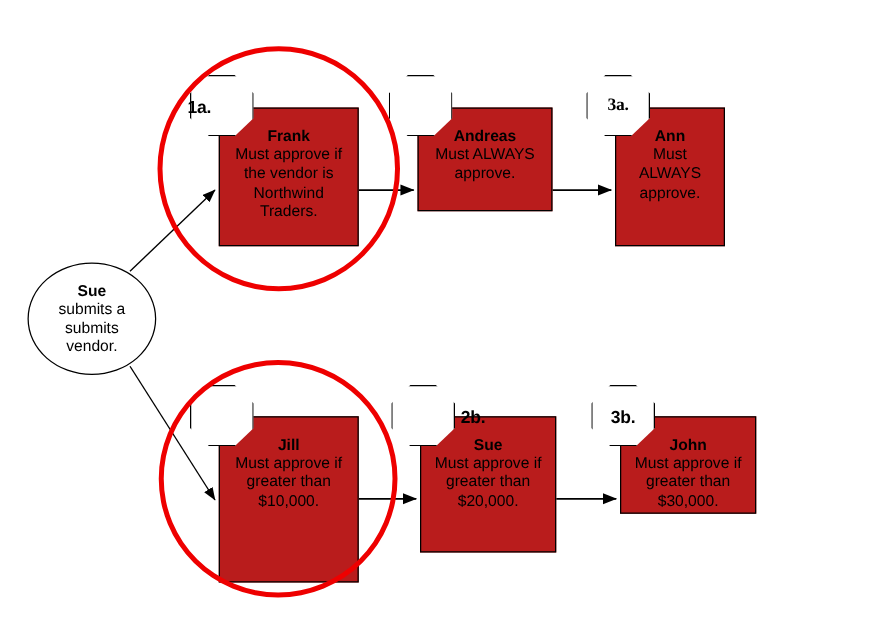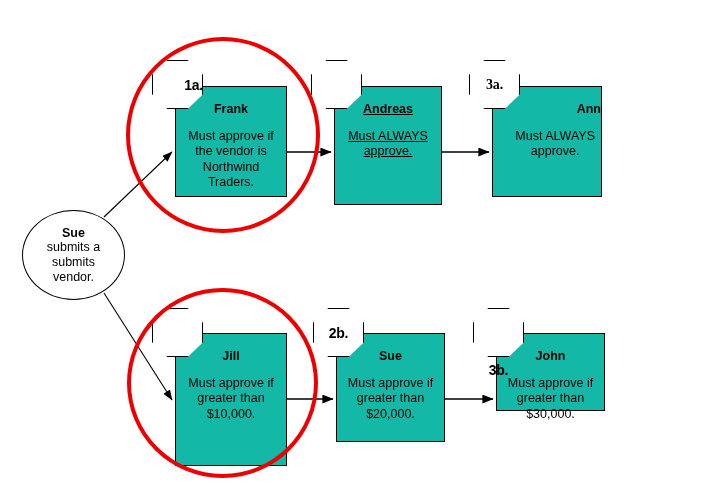--- a/index.html
+++ b/index.html
@@ -41,37 +41,36 @@
   }
   .start-node .nm {
     font-weight: bold;
     font-size: 12.5px;
   }
   
   .step-box {
     position: absolute;
     box-sizing: border-box;
     border: 1.4px solid #000000;
-    background: #14b8a6;
+    background: #b91c1c;
     display: flex;
     flex-direction: column;
     align-items: center;
     text-align: center;
     color: #000000;
     z-index: 5;
   }
   .step-box .nm {
     font-weight: bold;
     font-size: 12.5px;
     margin-top: 15px;
   }
   .step-box .desc {
     font-size: 12.5px;
     line-height: 1.23;
-    margin-top: 13px;
     padding: 0 6px;
     white-space: pre-line;
   }
   
   .badge {
     position: absolute;
     box-sizing: border-box;
     width: 51px;
     height: 49px;
     background: #ffffff;
@@ -140,32 +139,32 @@
   </div>
 
   <div class="step-box" style="left:175px; top:86px; width:112px; height:111px;">
     <div class="nm">Frank</div>
     <div class="desc">Must approve if
 the vendor is
 Northwind
 Traders.</div>
   </div>
   <div class="badge" style="left:152px; top:60px;"></div>
-  <div class="badge-wrap" style="left:152px; top:60px;justify-content:flex-end;">
+  <div class="badge-wrap" style="left:134px; top:60px;">
     <span>1a.</span>
   </div>
 
-  <div class="step-box" style="left:334px; top:86px; width:108px; height:119px;text-decoration:underline;">
+  <div class="step-box" style="left:334px; top:86px; width:108px; height:83px;">
     <div class="nm">Andreas</div>
     <div class="desc">Must ALWAYS
 approve.</div>
   </div>
   <div class="badge" style="left:311px; top:60px;"></div>
 
-  <div class="step-box" style="left:492px; top:86px; width:110px; height:111px;align-items:flex-end;">
+  <div class="step-box" style="left:492px; top:86px; width:88px; height:111px;">
     <div class="nm">Ann</div>
     <div class="desc">Must ALWAYS
 approve.</div>
   </div>
   <div class="badge" style="left:469px; top:60px;"></div>
   <div class="badge-wrap" style="left:469px; top:60px;font-family:Liberation Serif, serif;">
     <span>3a.</span>
   </div>
 
   <div class="step-box" style="left:175px; top:333px; width:112px; height:133px;">
@@ -176,31 +175,31 @@
   </div>
   <div class="badge" style="left:152px; top:308px;"></div>
 
   <div class="step-box" style="left:336px; top:333px; width:109px; height:109px;">
     <div class="nm">Sue</div>
     <div class="desc">Must approve if
 greater than
 $20,000.</div>
   </div>
   <div class="badge" style="left:313px; top:308px;"></div>
-  <div class="badge-wrap" style="left:313px; top:308px;">
+  <div class="badge-wrap" style="left:313px; top:308px;padding-left:40px;">
     <span>2b.</span>
   </div>
 
   <div class="step-box" style="left:496px; top:333px; width:109px; height:78px;">
     <div class="nm">John</div>
     <div class="desc">Must approve if
 greater than
 $30,000.</div>
   </div>
   <div class="badge" style="left:473px; top:308px;"></div>
-  <div class="badge-wrap" style="left:473px; top:308px;margin-top:37px;">
+  <div class="badge-wrap" style="left:473px; top:308px;">
     <span>3b.</span>
   </div>
 
   <div class="hl-circle" style="left:126px; top:37px; width:194px; height:196px;"></div>
   <div class="hl-circle" style="left:127px; top:288px; width:191px; height:190px;"></div>
 
 </div>
 
 </body></html>

